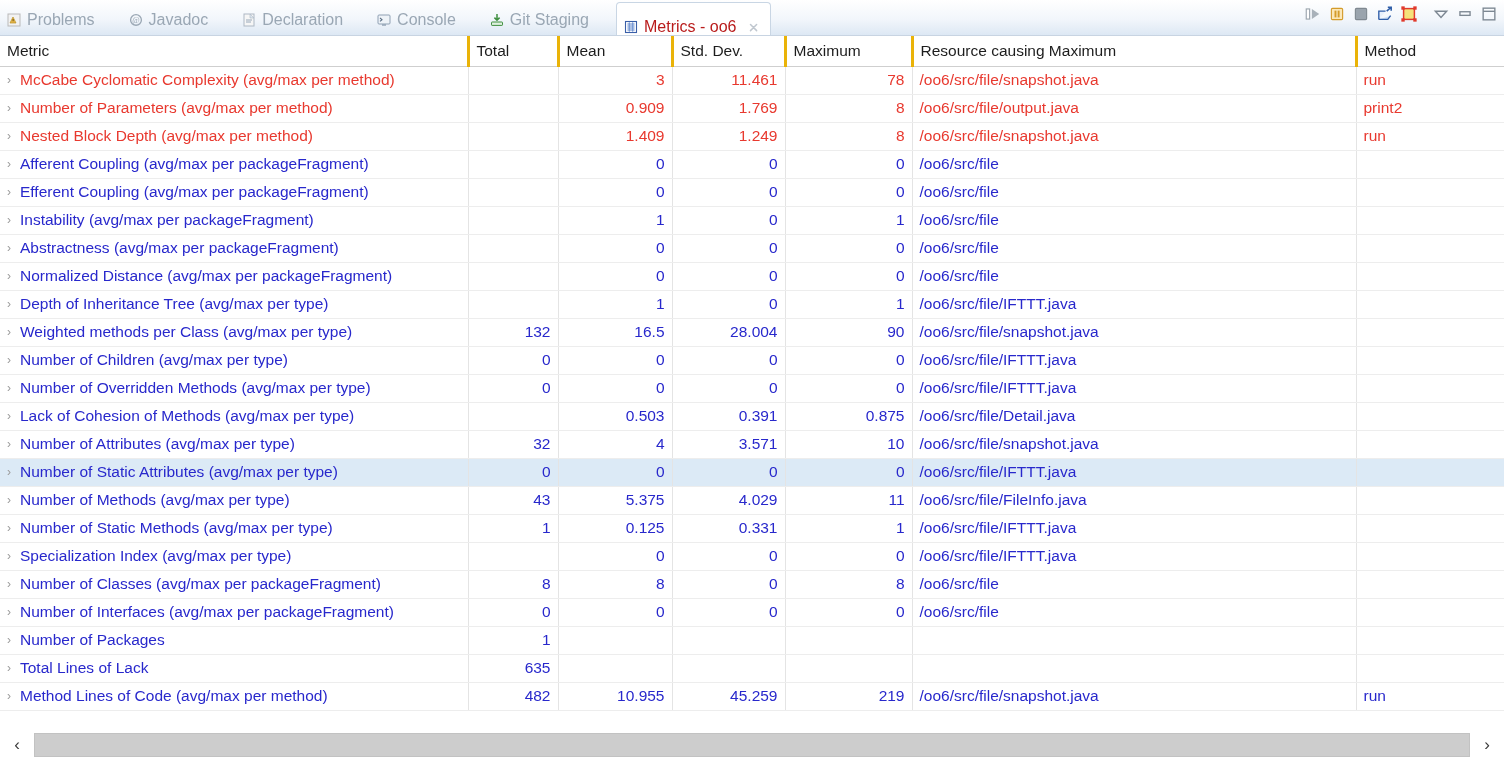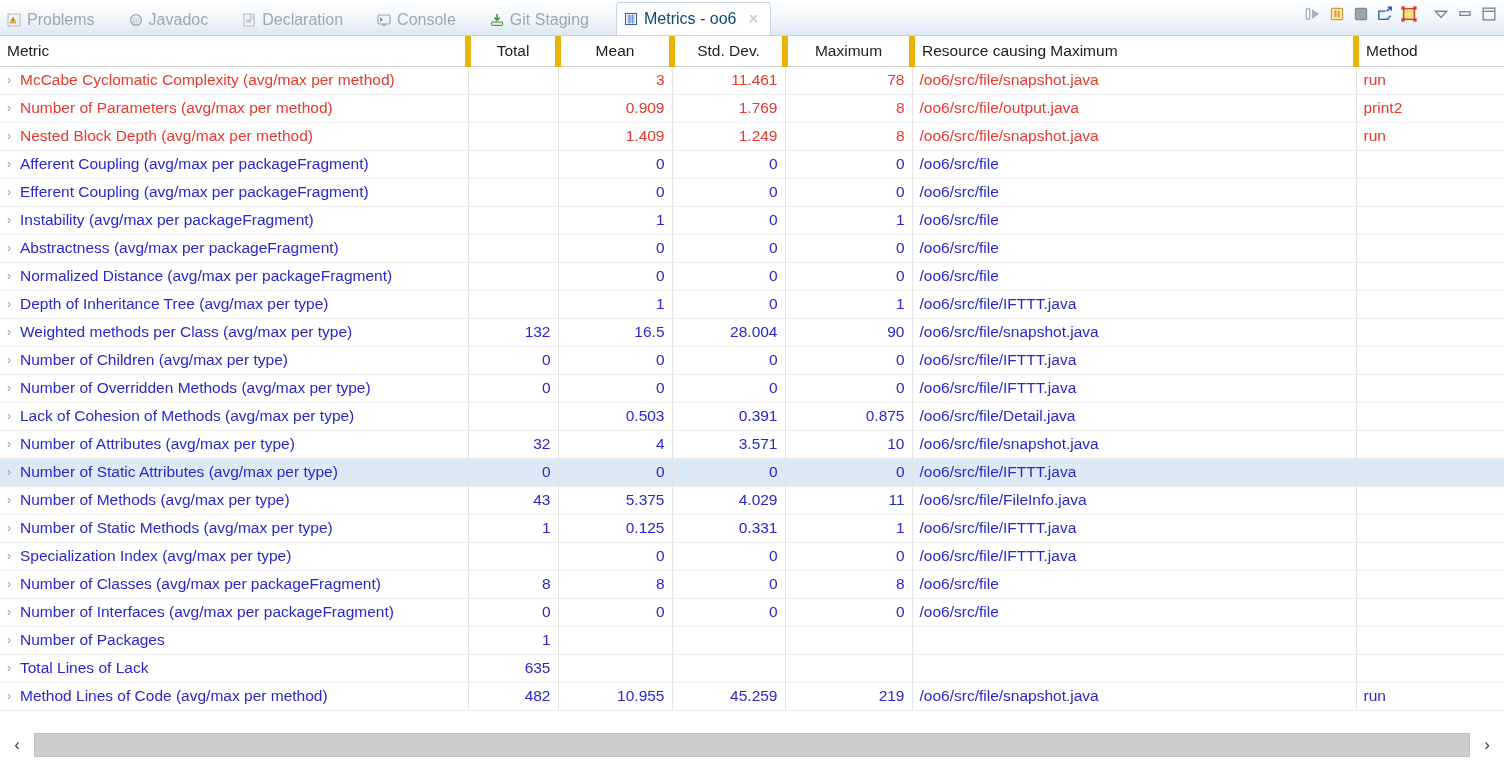--- a/index.html
+++ b/index.html
@@ -28,28 +28,29 @@
     align-items: center;
     gap: 5px;
     padding: 0 9px 0 6px;
     font-size: 16px;
     color: #9aa7b4;
     white-space: nowrap;
     cursor: default;
     position: relative;
   }
   .tab.active {
-    color: #0c4a6e;
+    color: #b91c1c;
     background: #ffffff;
     border: 1px solid #c9d6e4;
     border-bottom: none;
     border-top-left-radius: 4px;
     border-top-right-radius: 4px;
     height: 33px;
     box-shadow: 0 -1px 0 #ffffff inset;
+    align-items: flex-end;
   }
   .tab .ticon { width: 16px; height: 16px; flex: 0 0 16px; display:block; }
   .tab .tlabel { line-height: 1; }
   .tabclose {
     margin-left: 6px;
     width: 14px; height: 14px;
     flex: 0 0 14px;
     opacity: .55;
   }
 
@@ -82,27 +83,27 @@
     width: 1504px;
     font-size: 15.5px;
   }
   table.metrics th {
     font-weight: normal;
     font-size: 15.5px;
     color: #1d1d1d;
     background: #ffffff;
     height: 30px;
     padding: 0 7px;
-    border-right: 6px solid #eab308;
+    border-right: 3px solid #eab308;
     border-bottom: 1px solid #cfcfcf;
     vertical-align: middle;
     white-space: nowrap;
   }
   table.metrics th.l { text-align: left; }
-  table.metrics th.r { text-align: center; }
+  table.metrics th.r { text-align: left; }
   table.metrics th.last { border-right: none; }
 
   table.metrics td {
     height: 28px;
     padding: 0 7px;
     border-right: 1px solid #e4e4e4;
     border-bottom: 1px solid #ededed;
     vertical-align: middle;
     white-space: nowrap;
     overflow: hidden;

